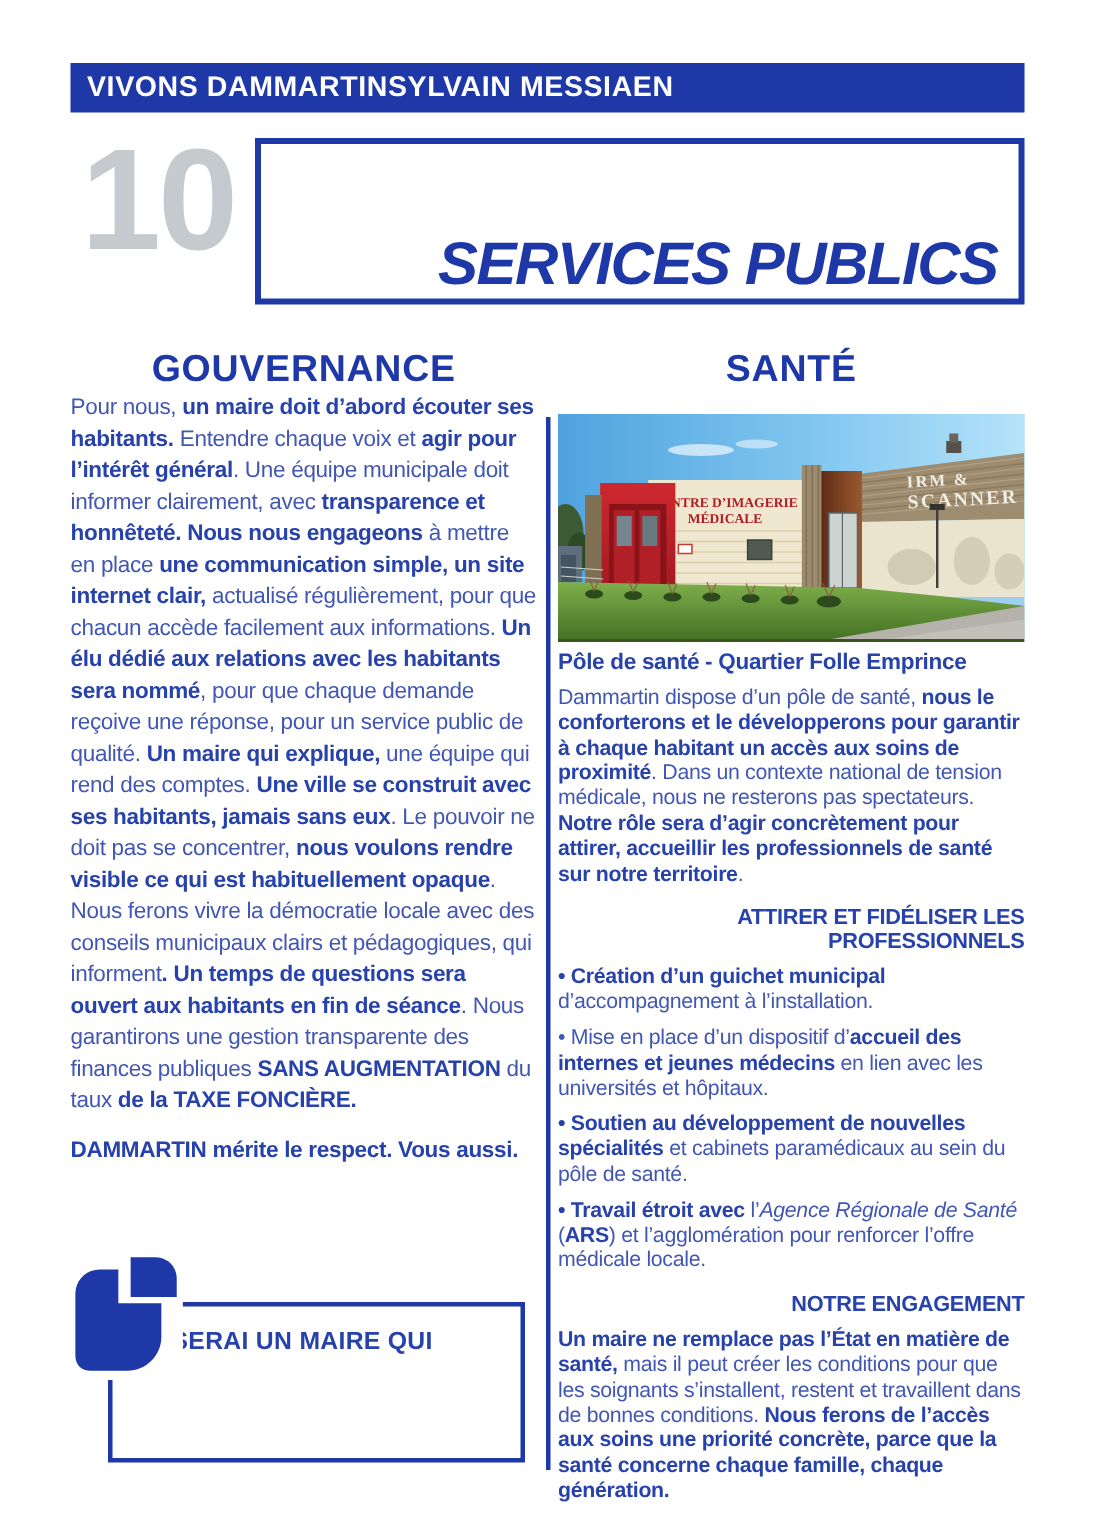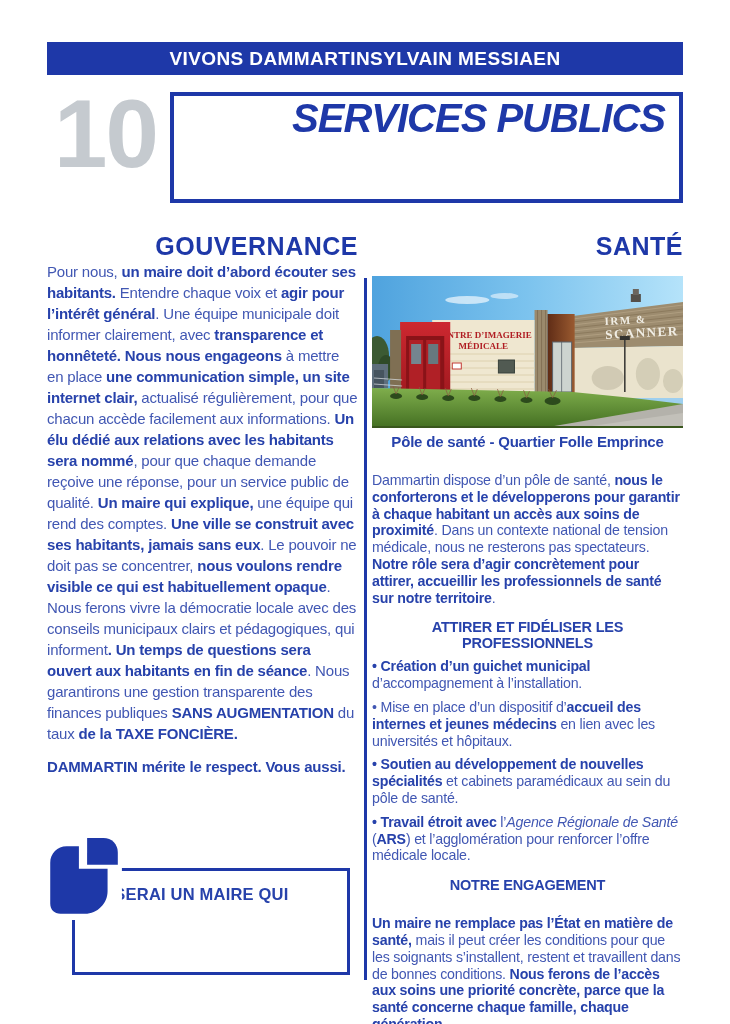--- a/index.html
+++ b/index.html
@@ -9,69 +9,69 @@
     --page_number_gray:#c5cacf;
   }
   *{margin:0;padding:0;box-sizing:border-box;}
   html,body{background:#ffffff;}
   body{font-family:"Liberation Sans",sans-serif;}
   .page{position:relative;width:730px;height:1024px;background:#ffffff;overflow:hidden;}
 
   .topbar{
     position:absolute;left:47px;top:42px;width:636px;height:33px;
     background:var(--accent_blue);color:#ffffff;
-    display:flex;align-items:center;justify-content:center;
+    display:flex;align-items:center;justify-content:flex-start;
     padding:0 11px;font-weight:bold;font-size:19px;letter-spacing:.4px;
   }
 
   .pagenum{
     position:absolute;left:54px;top:86px;
     font-size:96px;font-weight:bold;color:var(--page_number_gray);
     line-height:1;letter-spacing:-2px;
   }
 
   .banner{
     position:absolute;left:170px;top:92px;width:513px;height:111px;
     border:4px solid var(--accent_blue);
-    display:flex;align-items:flex-start;justify-content:flex-end;
+    display:flex;align-items:flex-end;justify-content:flex-end;
     padding-right:14px;background:#ffffff;padding-left:24px;
   }
   .banner-title{
     font-size:40px;font-weight:bold;font-style:italic;
     color:var(--accent_blue);letter-spacing:-1px;white-space:nowrap;
   }
 
   .divider{
     position:absolute;left:364px;top:278px;width:3px;height:702px;
     background:var(--accent_blue);
   }
 
   .col{position:absolute;top:232px;width:311px;}
   .col-left{left:47px;}
   .col-right{left:372px;}
 
   h2.colhead{
     font-size:25px;font-weight:bold;color:var(--accent_blue);
-    text-align:right;line-height:28px;letter-spacing:.5px;
+    text-align:center;line-height:28px;letter-spacing:.5px;
   }
 
   .body{font-size:15px;line-height:21px;letter-spacing:-.2px;color:var(--body_blue);margin-top:1px;}
   .closing{margin-top:12px;}
 
   .seg-r{color:var(--body_blue);}
   .seg-b{font-weight:bold;color:var(--bold_blue);}
   .seg-i{font-style:italic;color:var(--body_blue);}
 
   .photo{width:311px;height:152px;margin-top:16px;overflow:hidden;background:#9ecfef;}
-  .caption{font-size:15px;font-weight:bold;color:var(--bold_blue);text-align:center;margin-top:5px;letter-spacing:-.2px;}
-
-  .rbody{font-size:14.2px;line-height:16.8px;letter-spacing:-.2px;color:var(--body_blue);margin-top:22px;}
+  .caption{font-size:15px;font-weight:bold;color:var(--bold_blue);margin-top:5px;letter-spacing:-.2px;}
+
+  .rbody{font-size:14.2px;line-height:16.8px;letter-spacing:-.2px;color:var(--body_blue);margin-top:7px;}
   .subhead{
     font-size:14.5px;font-weight:bold;color:var(--bold_blue);
-    text-align:center;margin-top:13px;letter-spacing:-.2px;
+    text-align:right;margin-top:13px;letter-spacing:-.2px;
   }
   .bullet{margin-top:7px;}
 
   .quote-icon{position:absolute;left:44px;top:834px;width:78px;height:86px;}
   .quote-icon .qp{fill:var(--accent_blue);}
 
   .quote-box{
     position:absolute;left:72px;top:868px;width:278px;height:107px;
     border:3px solid var(--accent_blue);padding:7px 6px 0 14px;background:transparent;
   }

